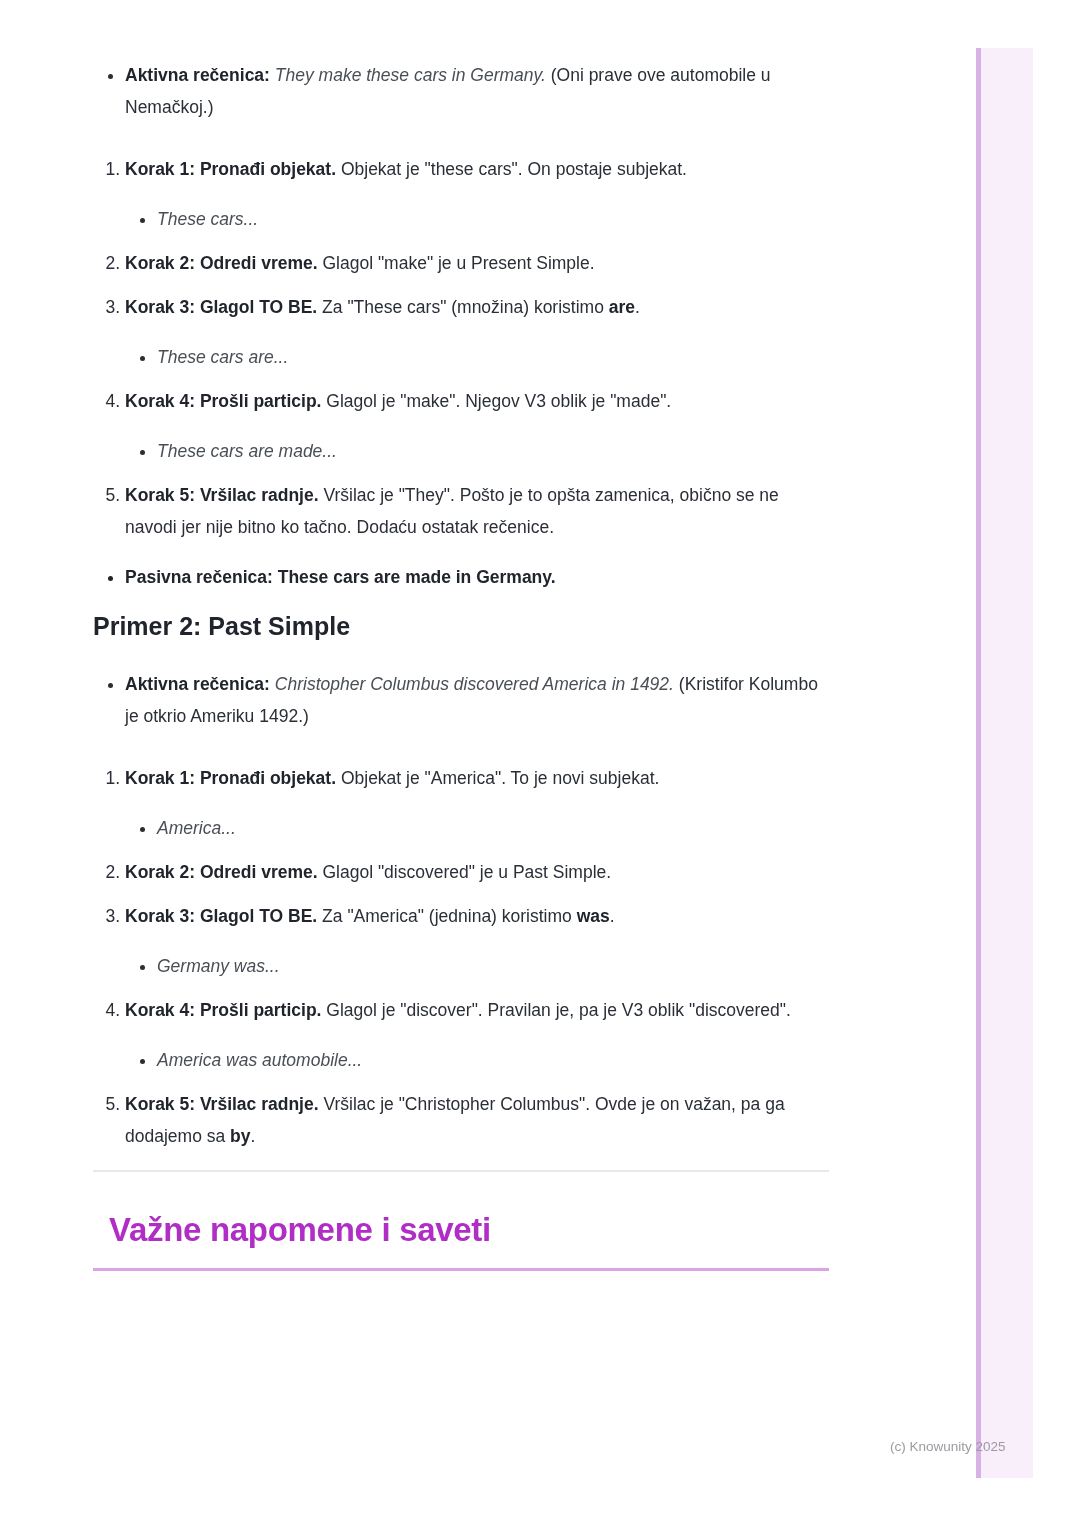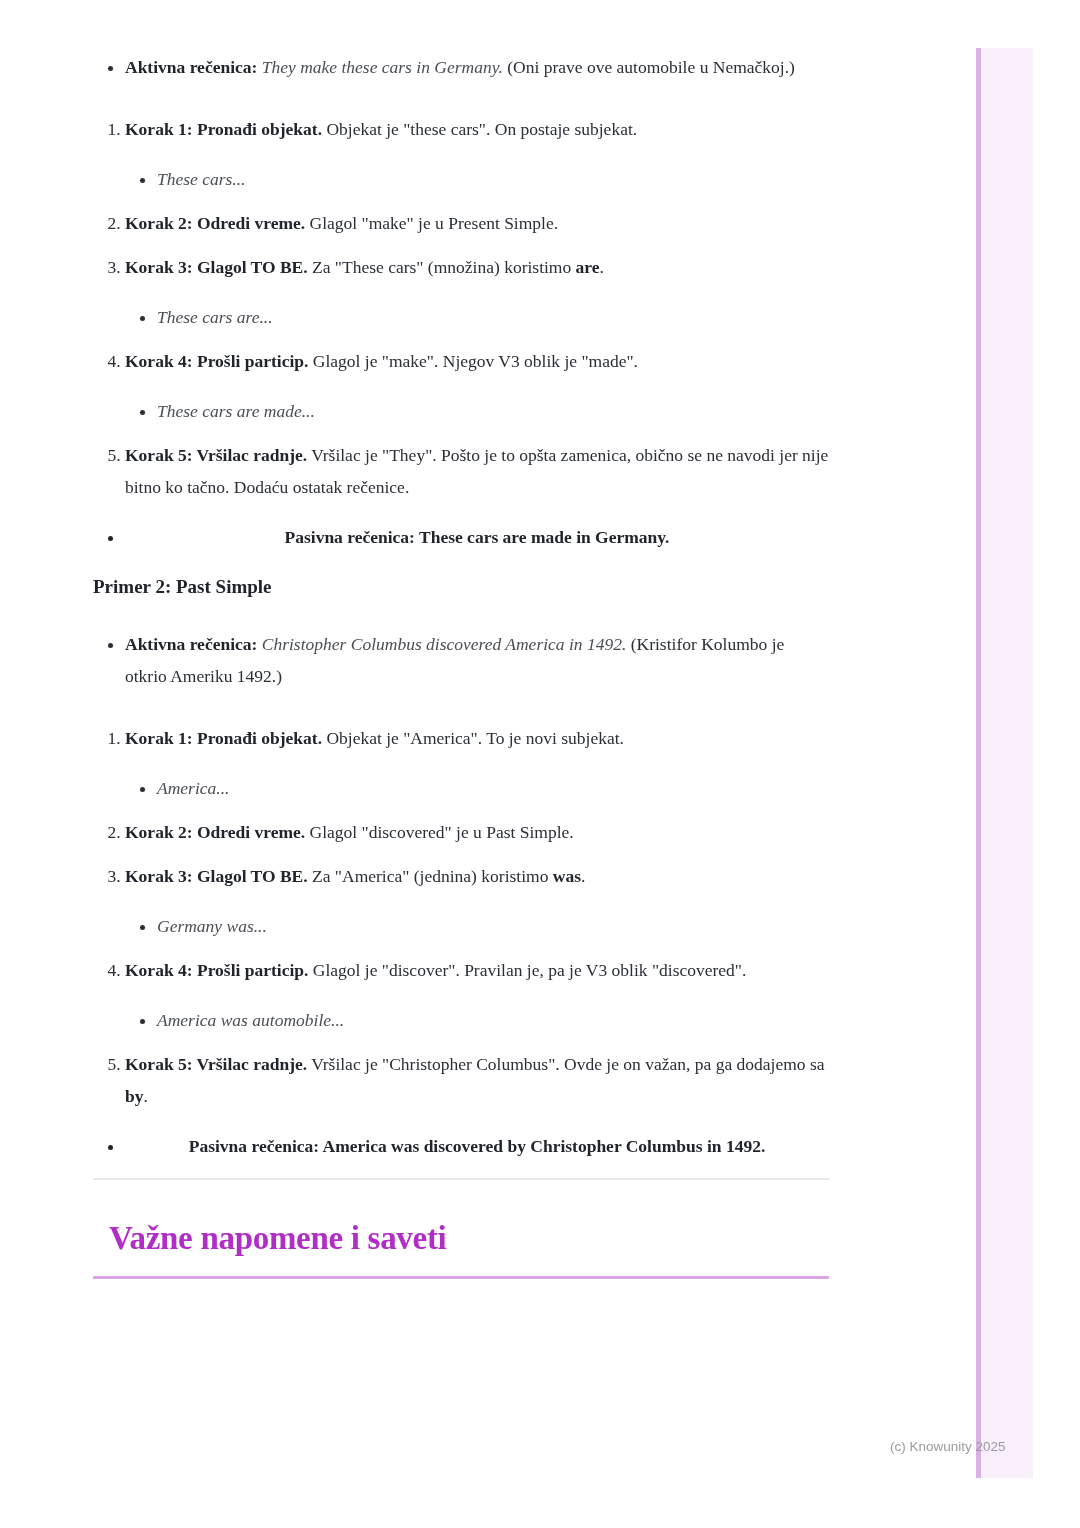--- a/index.html
+++ b/index.html
@@ -8,34 +8,34 @@
     font-family:"Liberation Sans", sans-serif;
     -webkit-font-smoothing:antialiased;
   }
   .page{position:relative;width:1080px;height:1528px;background:#ffffff;overflow:hidden;}
 
   
   .stripe-panel{position:absolute;left:981px;top:48px;width:52px;height:1430px;background:#f9effa;}
   .stripe-line{position:absolute;left:976px;top:48px;width:5px;height:1430px;background:#d8b2e5;}
 
   .content{
-    position:absolute;left:93px;top:51px;width:736px;
-    color:#2a2f37;font-size:17.5px;line-height:32px;font-family:Liberation Serif, serif;
+    position:absolute;left:93px;top:59px;width:736px;
+    color:#2a2f37;font-size:17.5px;line-height:32px;
   }
   ul,ol{margin:0;padding:0 0 0 32px;}
   li{margin:0;}
   .top-list{margin:0 0 30px 0;list-style:disc;}
   .steps{margin:0 0 18px 0;}
   .steps>li{margin:0 0 12px 0;}
   .sub{list-style:disc;margin:18px 0 10px 0;padding-left:32px;}
   .passive-list{margin:0;list-style:disc;}
   .b{font-weight:700;color:#20242c;}
   .i{font-style:italic;color:#4a4f56;}
-  .passive-list li{font-weight:700;color:#20242c;text-align:center;}
-  h3.subheading{font-size:19px;line-height:27px;margin:20px 0 28px 0;color:#20242c;font-weight:700;}
+  .passive-list li{font-weight:700;color:#20242c;}
+  h3.subheading{font-size:25px;line-height:27px;margin:20px 0 28px 0;color:#20242c;font-weight:700;}
   hr.gray{border:none;height:2px;background:#e8e8ea;margin:16px 0 0 0;}
   h1.section-title{
     font-size:33px;line-height:44px;margin:36px 0 0 16px;
     color:#b02dc6;font-weight:700;letter-spacing:-0.3px;
   }
   hr.pink{border:none;height:3px;background:#d9a5e3;margin:16px 0 0 0;}
   .copyright{
     position:absolute;top:1438px;left:890px;z-index:3;
     font-size:13.5px;color:#9b9ba1;line-height:18px;
   }
@@ -131,23 +131,20 @@
           <li><span class="i">America was automobile...</span></li>
         </ul>
       </li>
       <li>
         <span class="b">Korak 5: Vršilac radnje.</span>
         <span>Vršilac je "Christopher Columbus". Ovde je on važan, pa ga dodajemo sa</span>
         <span class="b">by</span><span>.</span>
       </li>
     </ol>
 
-    <ul class="passive-list">
-      <li>Pasivna rečenica: America was discovered by Christopher Columbus in 1492.</li>
-    </ul>
 
     <hr class="gray">
 
     <h1 class="section-title">Važne napomene i saveti</h1>
 
     <hr class="pink">
   </div>
 
   <div class="copyright">(c) Knowunity 2025</div>
 </div>

